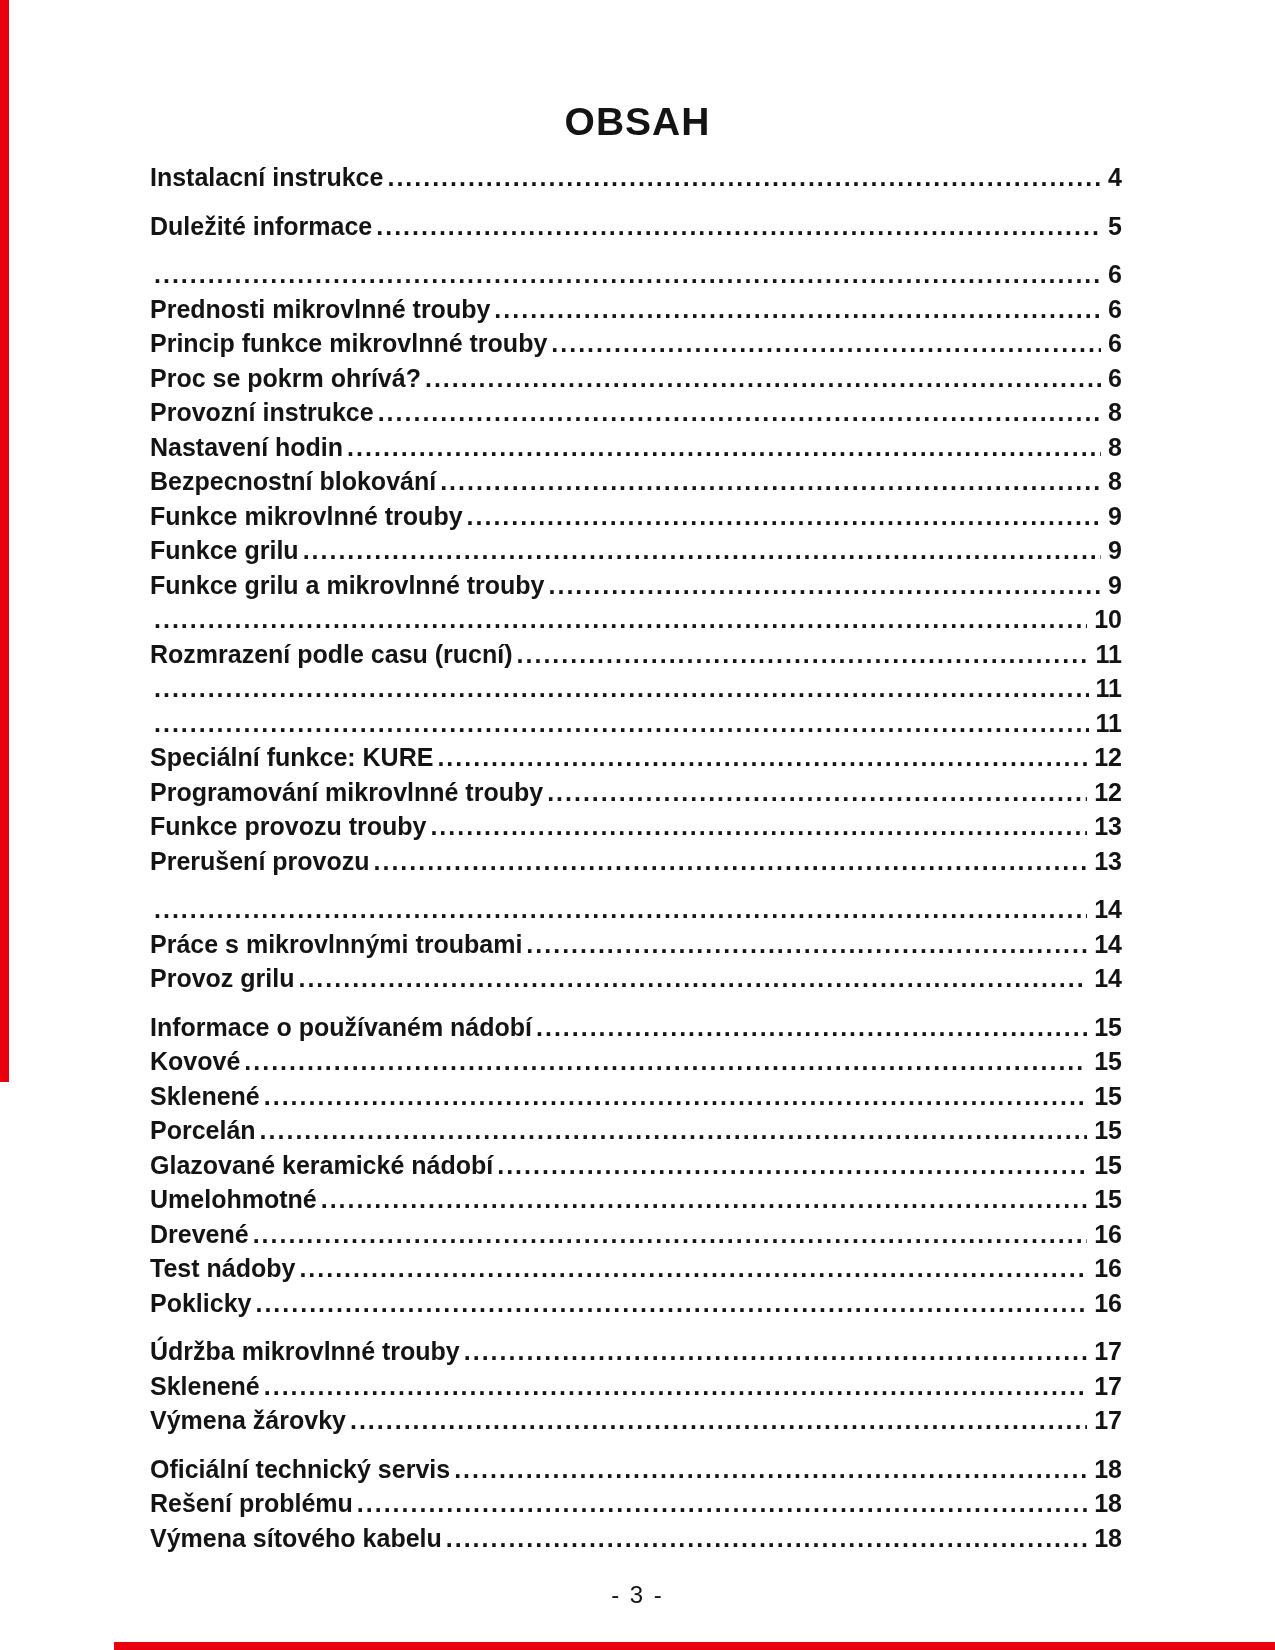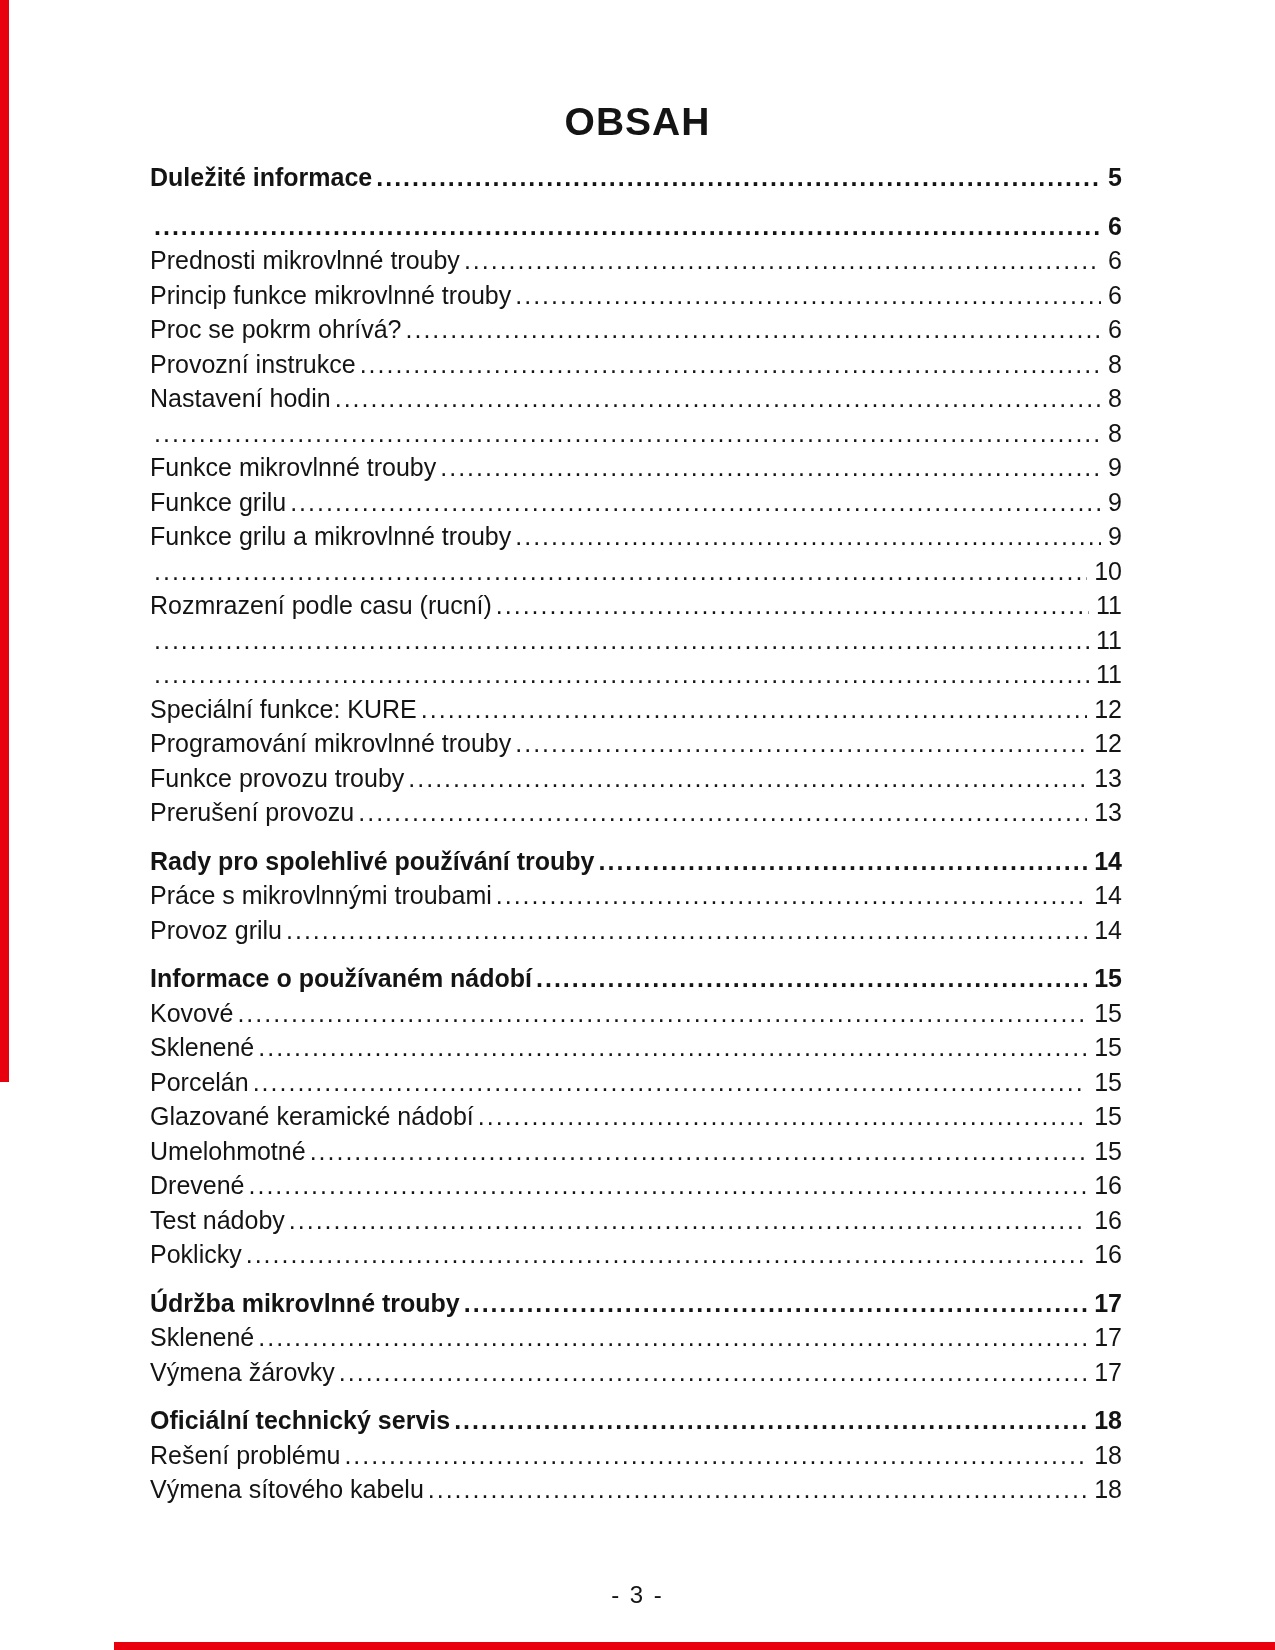--- a/index.html
+++ b/index.html
@@ -42,21 +42,21 @@
     left: 150px;
     top: 146px;
     width: 972px;
   }
   .toc-row {
     display: flex;
     align-items: baseline;
     height: 34.5px;
     line-height: 34.5px;
     font-size: 25px;
-    font-weight: 400;
+    font-weight: 700;
     white-space: nowrap;
   }
   .toc-row.bold {
     font-weight: 700;
     margin-top: 14px;
   }
   .toc-label {
     flex: 0 0 auto;
   }
   .toc-leader {
@@ -86,20 +86,25 @@
 </head>
 <body>
 
 <div class="edge-mark edge-left"></div>
 <div class="edge-mark edge-bottom"></div>
 
 <h1 class="doc-title">OBSAH</h1>
 
 <div class="toc">
     <div class="toc-row bold">
+    <span class="toc-label">Instalacní instrukce</span>
+    <span class="toc-leader"></span>
+    <span class="toc-page">4</span>
+  </div>
+    <div class="toc-row bold">
     <span class="toc-label">Duležité informace</span>
     <span class="toc-leader"></span>
     <span class="toc-page">5</span>
   </div>
     <div class="toc-row bold">
     <span class="toc-leader"></span>
     <span class="toc-page">6</span>
   </div>
     <div class="toc-row">
     <span class="toc-label">Prednosti mikrovlnné trouby</span>
@@ -120,20 +125,21 @@
     <span class="toc-label">Provozní instrukce</span>
     <span class="toc-leader"></span>
     <span class="toc-page">8</span>
   </div>
     <div class="toc-row">
     <span class="toc-label">Nastavení hodin</span>
     <span class="toc-leader"></span>
     <span class="toc-page">8</span>
   </div>
     <div class="toc-row">
+    <span class="toc-label">Bezpecnostní blokování</span>
     <span class="toc-leader"></span>
     <span class="toc-page">8</span>
   </div>
     <div class="toc-row">
     <span class="toc-label">Funkce mikrovlnné trouby</span>
     <span class="toc-leader"></span>
     <span class="toc-page">9</span>
   </div>
     <div class="toc-row">
     <span class="toc-label">Funkce grilu</span>
@@ -176,21 +182,20 @@
     <span class="toc-label">Funkce provozu trouby</span>
     <span class="toc-leader"></span>
     <span class="toc-page">13</span>
   </div>
     <div class="toc-row">
     <span class="toc-label">Prerušení provozu</span>
     <span class="toc-leader"></span>
     <span class="toc-page">13</span>
   </div>
     <div class="toc-row bold">
-    <span class="toc-label">Rady pro spolehlivé používání trouby</span>
     <span class="toc-leader"></span>
     <span class="toc-page">14</span>
   </div>
     <div class="toc-row">
     <span class="toc-label">Práce s mikrovlnnými troubami</span>
     <span class="toc-leader"></span>
     <span class="toc-page">14</span>
   </div>
     <div class="toc-row">
     <span class="toc-label">Provoz grilu</span>

